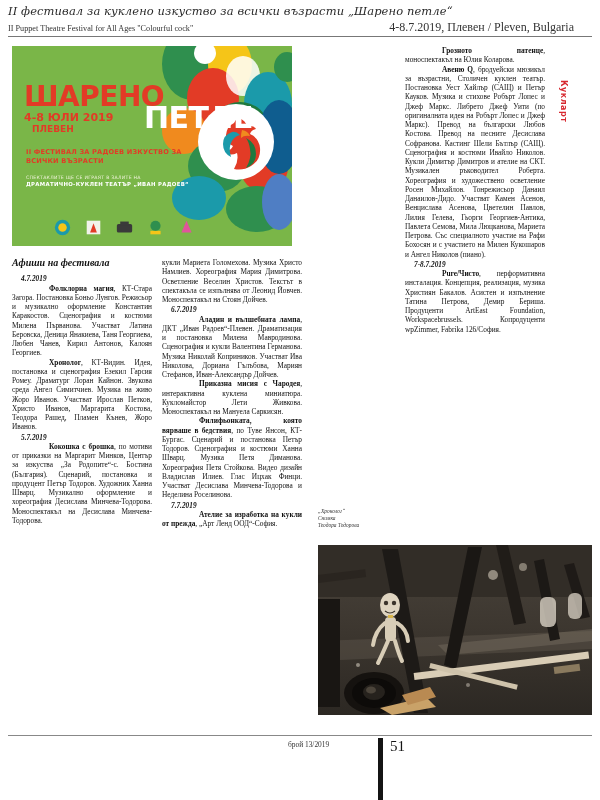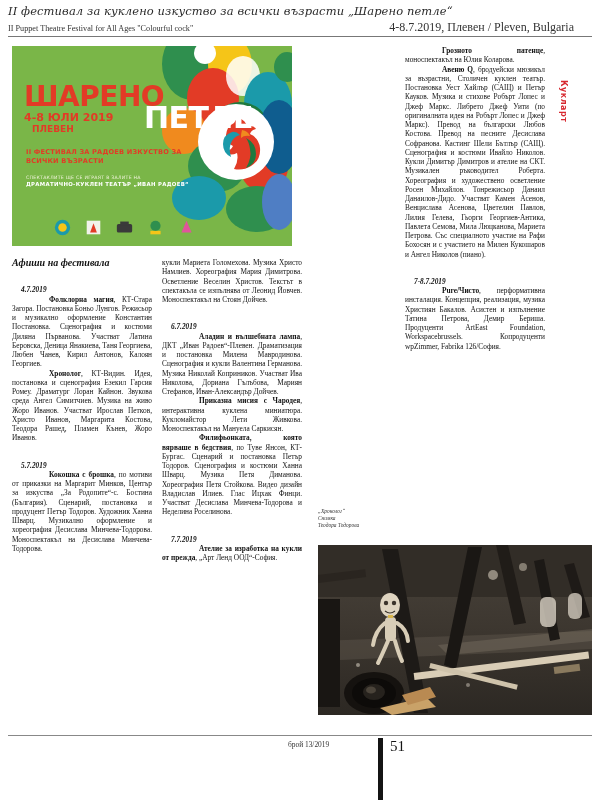--- a/index.html
+++ b/index.html
@@ -108,21 +108,21 @@
 
   .colhead{
     font-family:"Liberation Serif", serif;
     font-weight:bold;font-style:italic;
     font-size:10px;
     margin-bottom:7px;
     text-align:left;
   }
   .date{
     font-style:italic;font-weight:bold;font-size:7.3px;
-    text-indent:9px;text-align:left;margin-top:18px;
+    text-indent:9px;text-align:left;margin-top:1px;
   }
   .para{margin:0;text-indent:9px;}
   .para b{font-weight:bold;margin-left:28px;}
   .cont{margin:0;text-indent:0;}
 
   
   .sidetag{
     position:absolute;right:2px;top:62px;
     width:22px;height:64px;
   }
@@ -241,21 +241,21 @@
     </div>
   </div>
 
   <div class="sidetag">
     <div class="txt">Кукларт</div>
   </div>
 
   <div class="col col1">
     <div class="colhead">Афиши на фестивала</div>
     <div class="date">4.7.2019</div>
-    <p class="para"><b>Фолклорна магия</b><span>, КТ-Стара Загора. Постановка Боньо Лунгов. Режисьор и музикално оформление Константин Постановка. Сценография и костюми Диляна Първанова. Участват Латина Беровска, Деница Янакиева, Таня Георгиева, Любен Чанев, Кирил Антонов, Калоян Георгиев.</span></p>
+    <p class="para"><b>Фолклорна магия</b><span>, КТ-Стара Загора. Постановка Боньо Лунгов. Режисьор и музикално оформление Константин Каракостов. Сценография и костюми Милена Първанова. Участват Латина Беровска, Деница Янакиева, Таня Георгиева, Любен Чанев, Кирил Антонов, Калоян Георгиев.</span></p>
     <p class="para"><b>Хронолог</b><span>, КТ-Видин. Идея, постановка и сценография Езекил Гарсия Ромеу. Драматург Лоран Кайнон. Звукова среда Ангел Симитчиев. Музика на живо Жоро Иванов. Участват Ирослав Петков, Христо Иванов, Маргарита Костова, Теодора Рашед, Пламен Кънев, Жоро Иванов.</span></p>
     <div class="date">5.7.2019</div>
     <p class="para"><b>Кокошка с брошка</b><span>, по мотиви от приказки на Маргарит Минков, Център за изкуства „За Родопите“-с. Бостина (България). Сценарий, постановка и продуцент Петър Тодоров. Художник Ханна Шварц. Музикално оформление и хореография Десислава Минчева-Тодорова. Моноспектакъл на Десислава Минчева-Тодорова.</span></p>
   </div>
 
   <div class="col col2">
     <p class="cont">кукли Мариета Голомехова. Музика Христо Намлиев. Хореография Мария Димитрова. Осветление Веселин Христов. Текстът в спектакъла се изпълнява от Леонид Йовчев. Моноспектакъл на Стоян Дойчев.</p>
     <div class="date">6.7.2019</div>
     <p class="para"><b>Аладин и вълшебната лампа</b><span>, ДКТ „Иван Радоев“-Плевен. Драматизация и постановка Милена Мавродинова. Сценография и кукли Валентина Германова. Музика Николай Коприников. Участват Ива Николова, Дориана Гълъбова, Мариян Стефанов, Иван-Александър Дойчев.</span></p>
     <p class="para"><b>Приказна мисия с Чародея</b><span>, интерактивна куклена миниатюра. Кукломайстор Лети Живкова. Моноспектакъл на Мануела Саркисян.</span></p>

